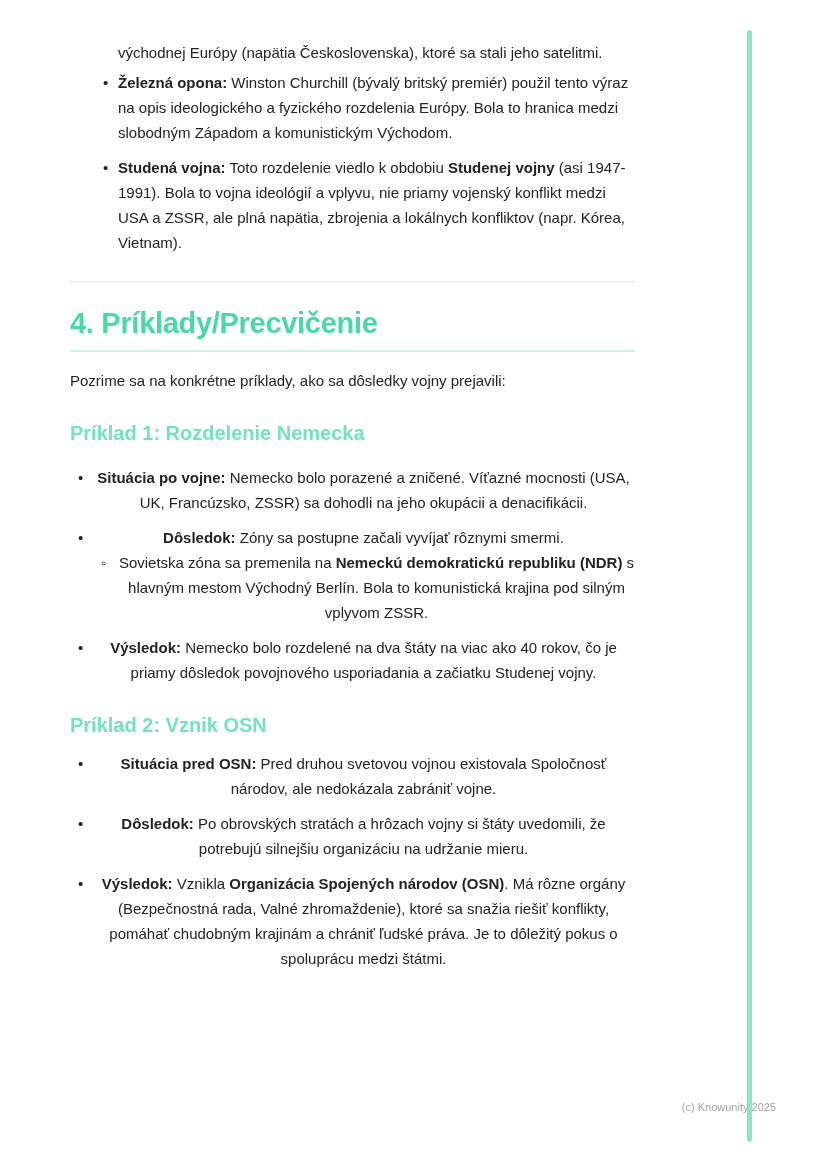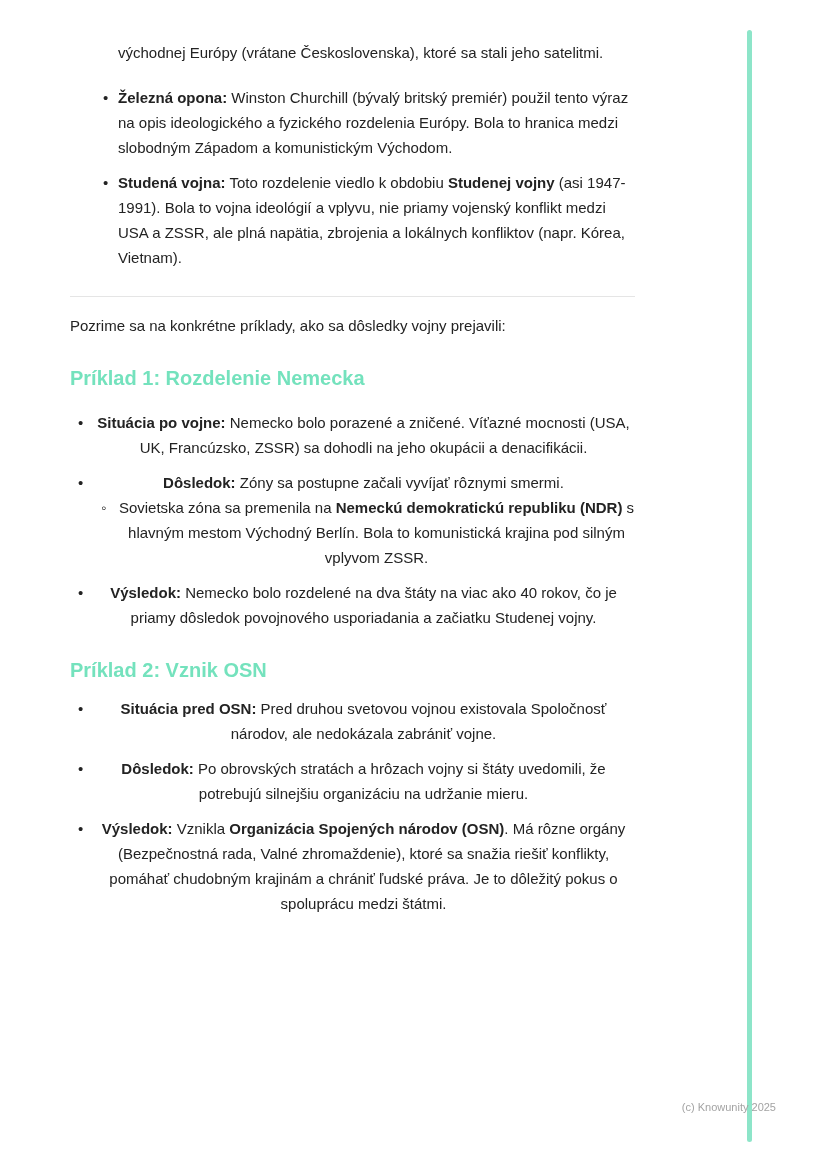--- a/index.html
+++ b/index.html
@@ -16,21 +16,21 @@
     width: 565px;
     padding-top: 40px;
     font-size: 15px;
     line-height: 25px;
   }
   .b { font-weight: 700; }
 
   .hanging { padding-left: 48px; }
 
   ul.main-list, ul.sub-list { list-style: none; }
-  ul.main-list { margin-top: 20px; }
+  ul.main-list { margin-top: 5px; }
   ul.main-list > li { position: relative; padding-left: 22px; margin-bottom: 10px; }
   ul.main-list > li::before { content: "\2022"; position: absolute; left: 8px; top: 0; color: #232323; }
   ul.main-list.indent-2 > li { padding-left: 48px; }
   ul.main-list.indent-2 > li::before { left: 33px; }
 
   ul.sub-list { margin-top: 0; margin-bottom: 8px; }
   ul.sub-list > li { position: relative; padding-left: 26px; margin-bottom: 10px; }
   ul.sub-list > li::before { content: "\25E6"; position: absolute; left: 9px; top: 0; color: #232323; }
 
   hr.divider { border: none; border-top: 1px solid #e5e5e5; margin: 26px 0 0 0; }
@@ -72,29 +72,30 @@
     font-size: 11px;
     line-height: 14px;
     color: #a3a3a3;
   }
 </style>
 </head>
 <body>
 
 <div class="content">
 
-  <div class="hanging"><span>východnej Európy (vrátane Československa), ktoré sa stali jeho satelitmi.</span></div>
+  <div class="hanging"><span>východnej Európy (napätia Československa), ktoré sa stali jeho satelitmi.</span></div>
 
   <ul class="main-list indent-2">
     <li><span class="b">Železná opona:</span><span> Winston Churchill (bývalý britský premiér) použil tento výraz na opis ideologického a fyzického rozdelenia Európy. Bola to hranica medzi slobodným Západom a komunistickým Východom.</span></li>
     <li><span class="b">Studená vojna:</span><span> Toto rozdelenie viedlo k obdobiu </span><span class="b">Studenej vojny</span><span> (asi 1947-1991). Bola to vojna ideológií a vplyvu, nie priamy vojenský konflikt medzi USA a ZSSR, ale plná napätia, zbrojenia a lokálnych konfliktov (napr. Kórea, Vietnam).</span></li>
   </ul>
 
   <hr class="divider">
 
+  <h1 class="section-heading">4. Príklady/Precvičenie</h1>
 
   <p class="intro">Pozrime sa na konkrétne príklady, ako sa dôsledky vojny prejavili:</p>
 
   <h2 class="example-heading" id="example1-heading">Príklad 1: Rozdelenie Nemecka</h2>
 
   <ul class="main-list">
     <li><span class="b">Situácia po vojne:</span><span> Nemecko bolo porazené a zničené. Víťazné mocnosti (USA, UK, Francúzsko, ZSSR) sa dohodli na jeho okupácii a denacifikácii.</span></li>
     <li>
       <span><span class="b">Dôsledok:</span><span> Zóny sa postupne začali vyvíjať rôznymi smermi.</span></span>
       <ul class="sub-list">

